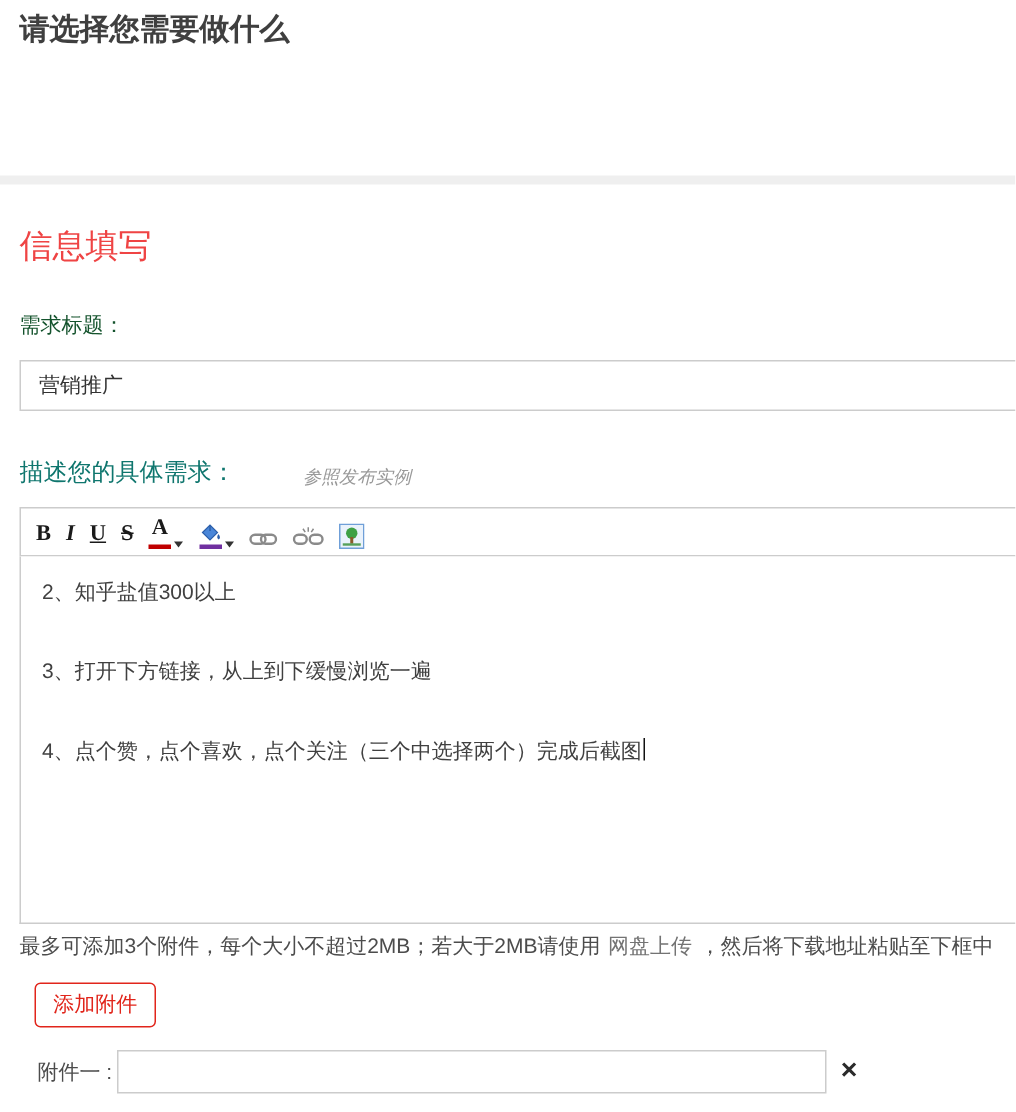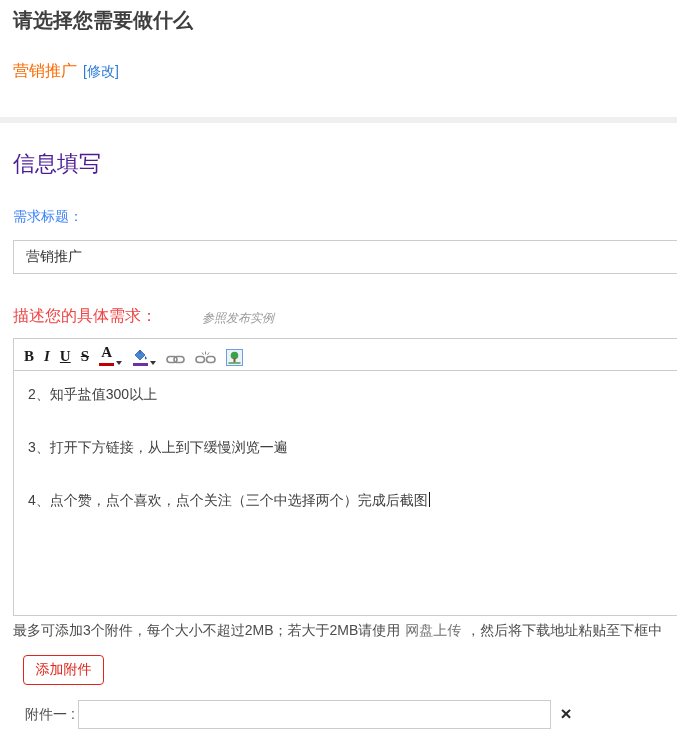--- a/index.html
+++ b/index.html
@@ -15,29 +15,29 @@
   .h1 {
     position: absolute; left: 13px; top: 6px;
     font-size: 20px; line-height: 28px; color: #3f3f3f; font-weight: 700;
   }
   .category-row { position: absolute; left: 13px; top: 60px; font-size: 16px; line-height: 22px; }
   .category-selected { color: #ff6a00; }
   .modify-link { color: #2b7bd9; font-size: 14px; margin-left: 6px; text-decoration: none; cursor: pointer; }
   .section-band { position: absolute; left: 0; top: 117px; width: 677px; height: 6px; background: #efefef; }
   .h2 {
     position: absolute; left: 13px; top: 148px;
-    font-size: 22px; line-height: 32px; color: #4c1d95; font-weight: 400;
+    font-size: 22px; line-height: 32px; color: #ef4444; font-weight: 400;
   }
-  .label-title { position: absolute; left: 13px; top: 206px; font-size: 14px; line-height: 20px; color: #3b82f6; }
+  .label-title { position: absolute; left: 13px; top: 206px; font-size: 14px; line-height: 20px; color: #14532d; }
   .title-input {
     position: absolute; left: 13px; top: 240px; width: 680px; height: 34px;
     border: 1px solid #ccc; padding: 0 12px; font-size: 14px; color: #333;
     font-family: "Liberation Sans", "DejaVu Sans", sans-serif; outline: none; background: #fff;
   }
-  .label-desc { position: absolute; left: 13px; top: 304px; font-size: 16px; line-height: 24px; color: #ef4444; }
+  .label-desc { position: absolute; left: 13px; top: 304px; font-size: 16px; line-height: 24px; color: #0f766e; }
   .example-link { position: absolute; left: 202px; top: 309px; font-size: 12px; line-height: 18px; color: #999; cursor: pointer; font-style: italic; }
   .toolbar {
     position: absolute; left: 13px; top: 338px; width: 680px; height: 33px;
     border: 1px solid #ccc; background: #fff;
     display: flex; align-items: center; gap: 10px; padding-left: 10px;
   }
   .tb-btn { display: flex; align-items: flex-end; cursor: pointer; height: 22px; }
   .tb-letter {
     font-family: "Liberation Serif", "DejaVu Serif", serif;
     font-weight: bold; font-size: 15px; line-height: 20px; color: #1a1a1a;
@@ -81,23 +81,20 @@
     text-align: center; cursor: pointer; user-select: none;
   }
 </style>
 </head>
 <body>
 
 <div class="page">
 
   <div class="h1">请选择您需要做什么</div>
 
-  <div class="category-row">
-    <span class="category-selected">营销推广</span><a class="modify-link">[修改]</a>
-  </div>
 
   <div class="section-band"></div>
 
   <div class="h2">信息填写</div>
 
   <div class="label-title">需求标题：</div>
   <input class="title-input" type="text" value="营销推广" style="">
 
   <div class="label-desc">描述您的具体需求：</div>
   <a class="example-link">参照发布实例</a>

